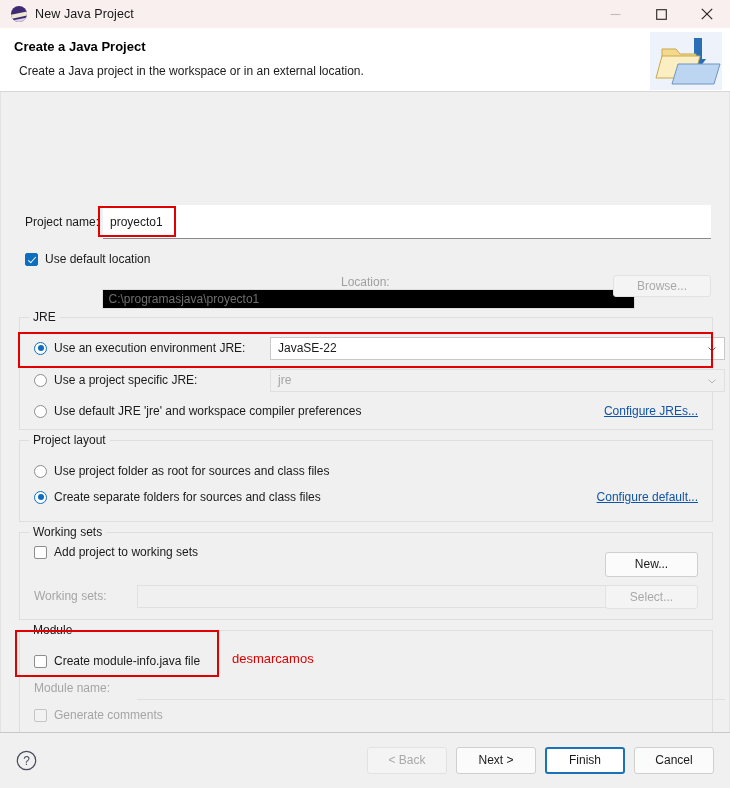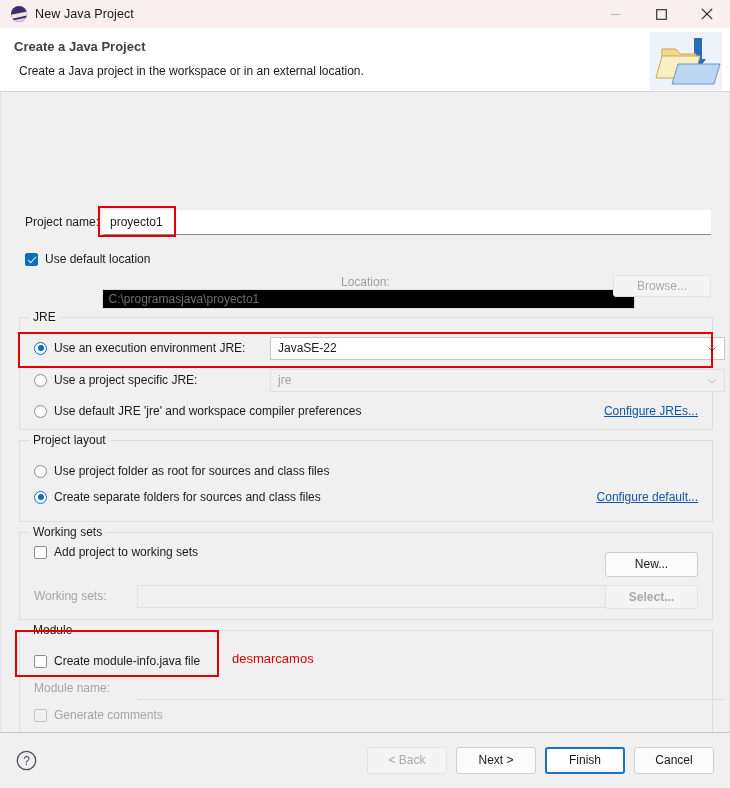--- a/index.html
+++ b/index.html
@@ -93,21 +93,21 @@
     background: #ffffff;
     border-bottom: 1px solid #d8d8d8;
     flex: none;
     position: relative;
     padding: 0 0 0 14px;
     box-sizing: border-box;
   }
   .header-title {
     font-size: 13px;
     font-weight: bold;
-    color: #404040;
+    color: #000000;
     position: absolute;
     left: 14px;
     top: 11px;
   }
   .header-desc {
     font-size: 12px;
     color: #1a1a1a;
     position: absolute;
     left: 19px;
     top: 36px;
@@ -139,21 +139,21 @@
     align-items: center;
   }
   .label-projname {
     font-size: 12px;
     color: #1a1a1a;
     width: 78px;
     flex: none;
   }
   .projname-input {
     flex: 1;
-    height: 25px;
+    height: 34px;
     background: #ffffff;
     border: none;
     border-bottom: 1px solid #8a8a8a;
     box-sizing: border-box;
     font-family: "Liberation Sans", sans-serif;
     font-size: 12px;
     color: #1a1a1a;
     padding-left: 7px;
     outline: none;
   }
@@ -493,21 +493,21 @@
 
       <div class="opt dis-text" style="left:14px; top:56px;">
         <span>Working sets:</span>
       </div>
       <div class="combo disabled" style="position:absolute; left:91px; top:52px; width:490px;">
         <span></span>
         <svg class="chev" viewBox="0 0 8 5">
             <polyline points="0.5,0.5 4,4 7.5,0.5" fill="none" stroke="#b5b5b5" stroke-width="1"></polyline>
           </svg>
       </div>
-      <div class="btn disabled" style="position:absolute; right:14px; top:52px; width:93px; height:24px; line-height:22px;font-weight:bold;">Select...</div>
+      <div class="btn disabled" style="position:absolute; right:14px; top:52px; width:93px; height:24px; line-height:22px;">Select...</div>
     </div>
 
     <div class="group" id="group-module">
       <div class="group-title">Module</div>
 
       <div class="opt" style="left:14px; top:23px;">
         <span class="cb"></span>
         <span>Create module-info.java file</span>
       </div>
 

